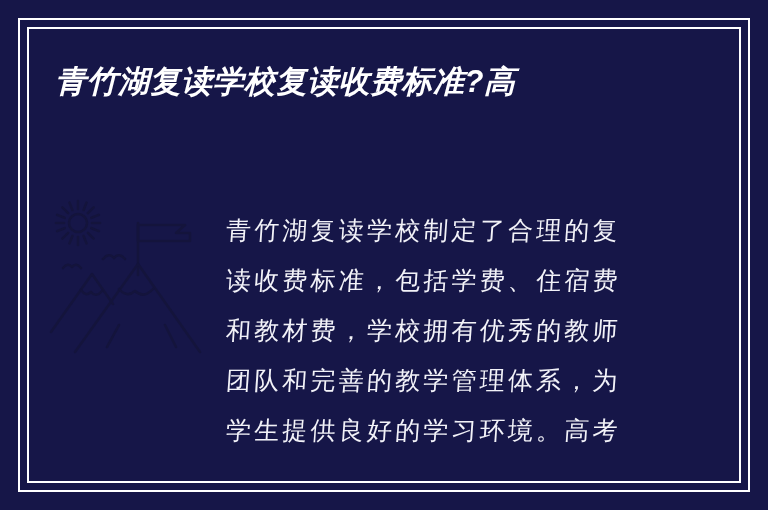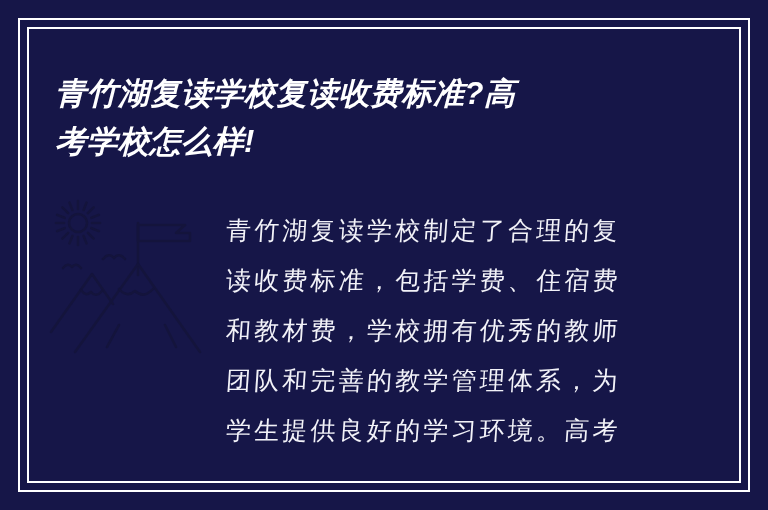--- a/index.html
+++ b/index.html
@@ -40,21 +40,21 @@
     right: 27px;
     bottom: 27px;
     border: 2px solid #ffffff;
     pointer-events: none;
   }
 
   
   .title-block {
     position: absolute;
     left: 55px;
-    top: 70px;
+    top: 58px;
     width: 640px;
   }
   .title-line {
     display: block;
     color: #ffffff;
     font-size: 31px;
     line-height: 48px;
     font-weight: 700;
     font-style: italic;
     letter-spacing: 0.5px;
@@ -99,21 +99,20 @@
 </head>
 <body>
 
 <div id="poster">
 
   <div class="frame-outer"></div>
   <div class="frame-inner"></div>
 
   <div class="title-block">
     <span class="title-line">青竹湖复读学校复读收费标准?高</span>
-    <span class="title-line">考学校怎么样!</span>
   </div>
 
   <div class="illustration">
     <svg viewBox="0 0 172 168" xmlns="http://www.w3.org/2000/svg" fill="none" stroke="#14143c" stroke-width="2.6" stroke-linecap="round" stroke-linejoin="round">
 
       <g>
         <circle cx="33" cy="31" r="9"></circle>
         <line x1="33" y1="9" x2="33" y2="17"></line>
         <line x1="33" y1="45" x2="33" y2="53"></line>
         <line x1="11" y1="31" x2="19" y2="31"></line>

